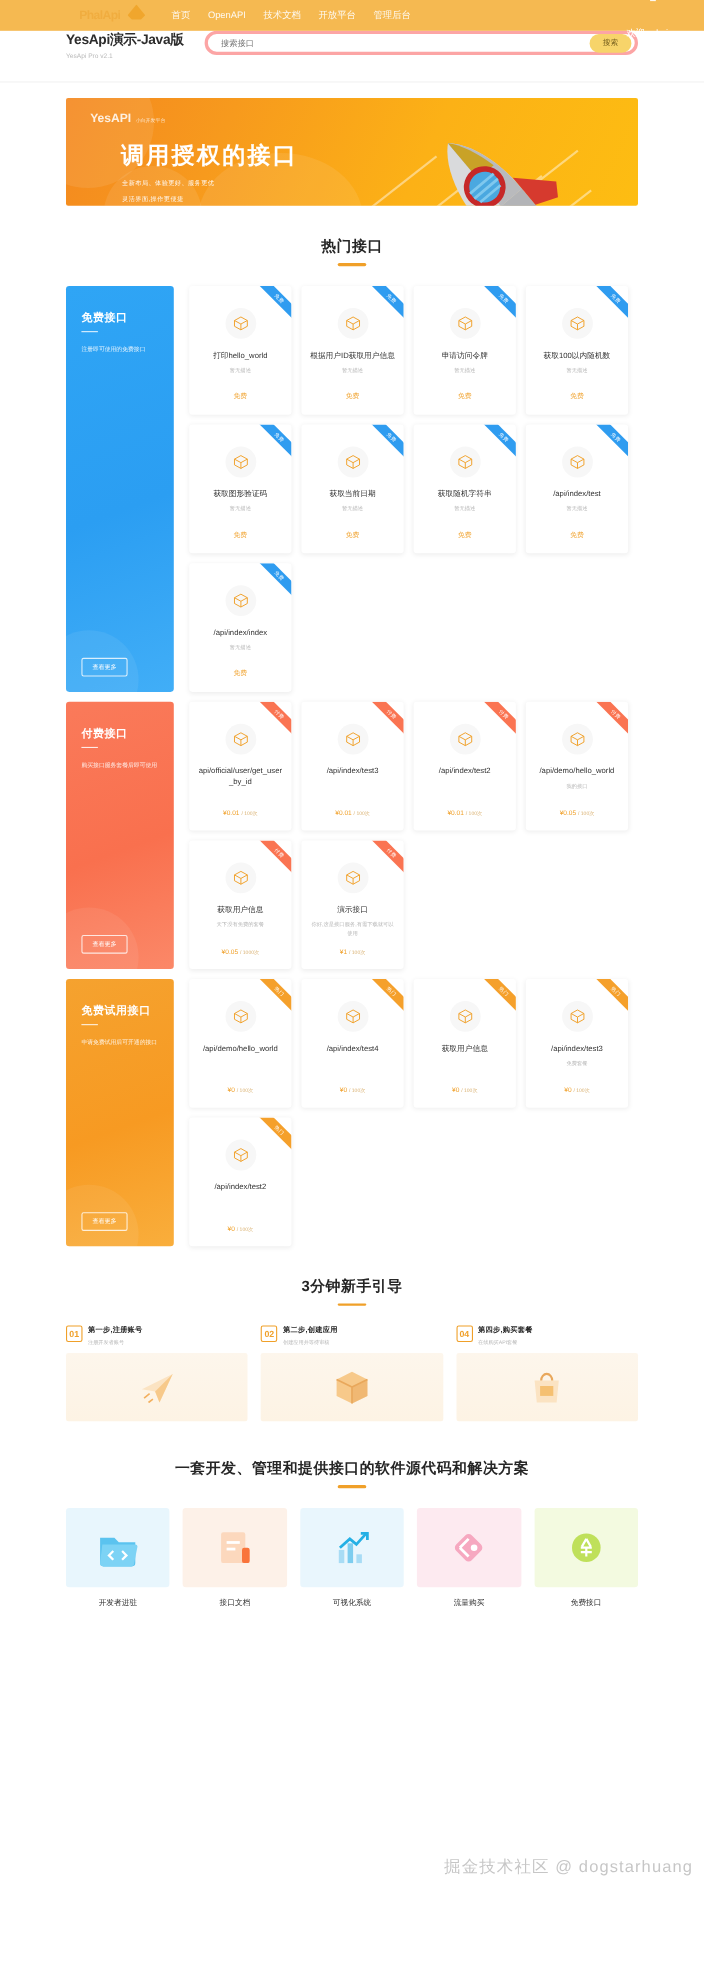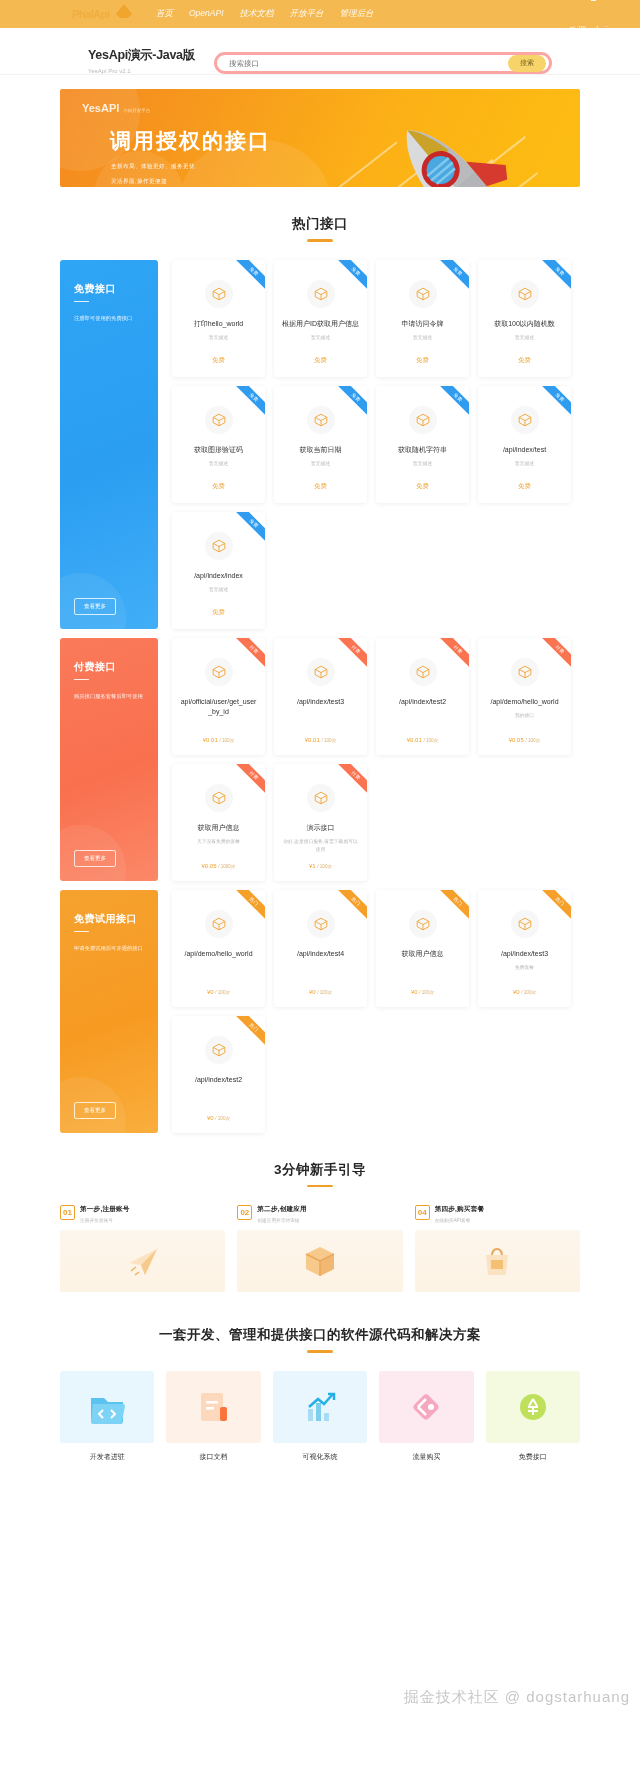--- a/index.html
+++ b/index.html
@@ -30,21 +30,21 @@
     letter-spacing: -0.5px;
   }
   .logo .logo-text { opacity: .75; }
   .logo .logo-mark {
     position: absolute; right: 2px; top: 1px;
     width: 16px; height: 14px;
     background: #f0a429;
     clip-path: polygon(50% 0%, 100% 70%, 75% 100%, 25% 100%, 0% 70%);
     opacity: .9;
   }
-  .navlinks { display: flex; gap: 16px; margin-left: 22px; font-style: italic; }
+  .navlinks { display: flex; gap: 16px; margin-left: 22px; }
   .navlinks a {
     font-size: 8.5px; color: #ffffff; text-decoration: none;
     opacity: .92; white-space: nowrap;
   }
   .nav-right {
     margin-left: auto; display: flex; align-items: center; gap: 24px;
     padding-right: 14px;
     flex-direction: column;
   }
   .fullscreen-icon {
@@ -59,22 +59,22 @@
   .fullscreen-icon::after {
     right: 0; bottom: 0; border-right: 1.2px solid #fff; border-bottom: 1.2px solid #fff;
   }
   .welcome { font-size: 8.5px; color: #fff; }
 
   
   .searchbar {
     height: 47px;
     background: #fff;
     display: flex;
-    align-items: flex-end;
-    padding: 0 88px;
+    align-items: flex-start;
+    padding: 0 60px;
     border-bottom: 1px solid #f2f2f2;
   }
   .brand { width: 118px; }
   .brand-title { font-size: 12.5px; font-weight: bold; color: #2c2c2c; letter-spacing: -.3px; }
   .brand-sub { font-size: 6px; color: #b9b9b9; margin-top: 4px; }
   .search-wrap {
     flex: 1; height: 22px; margin-left: 8px;
     border: 3px solid #fca5a5; border-radius: 11px;
     display: flex; align-items: center;
     padding: 0 3px 0 12px;

